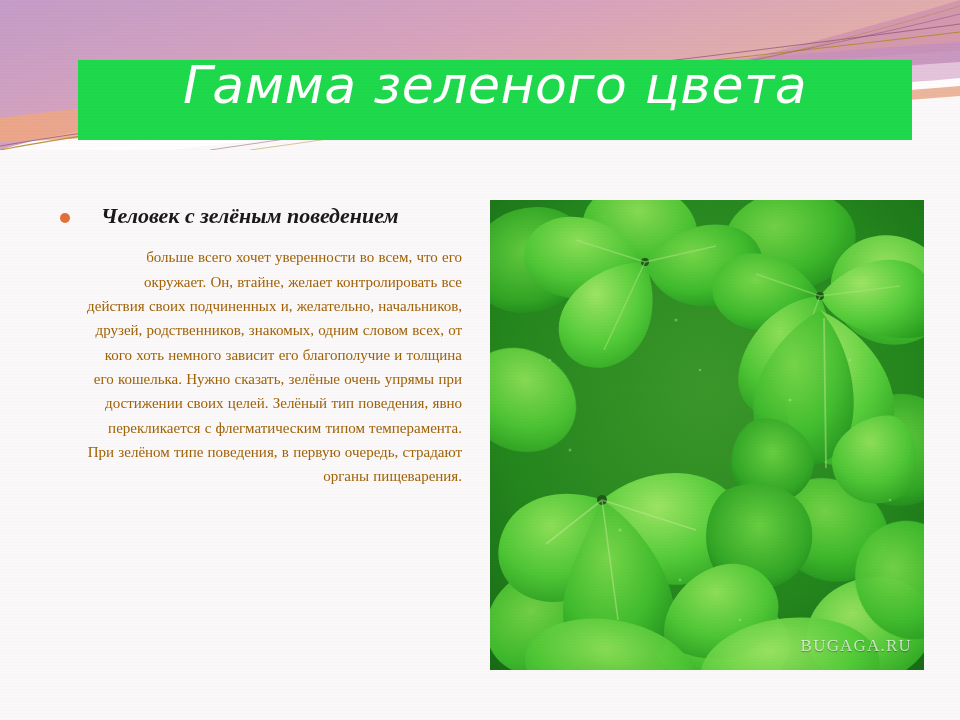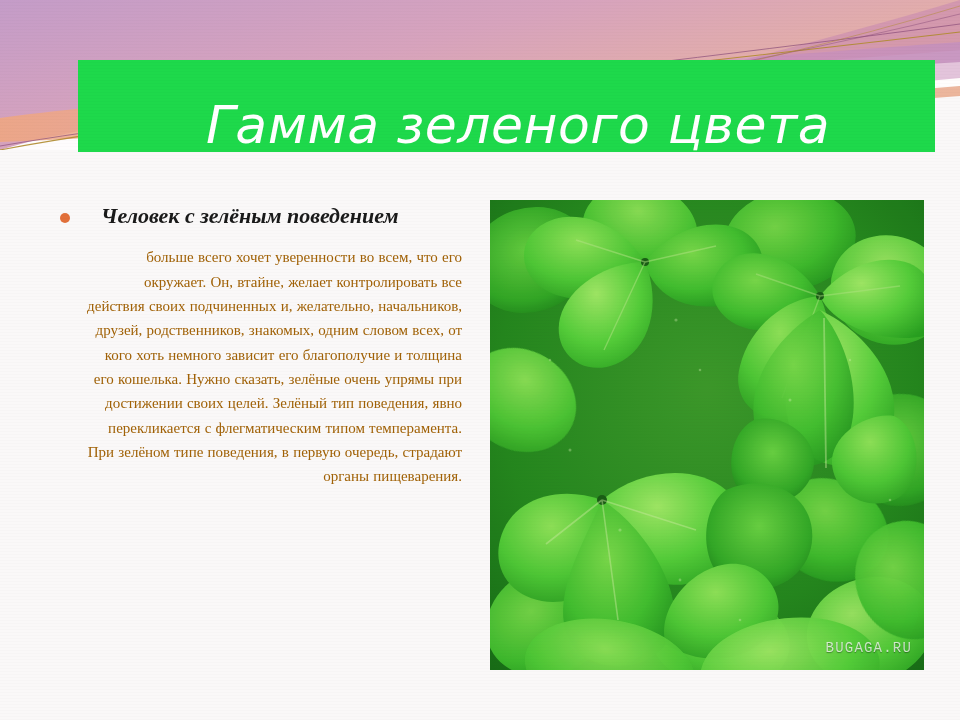--- a/index.html
+++ b/index.html
@@ -43,26 +43,25 @@
         rgba(255,255,255,0) 3px);
     opacity: 0.85;
   }
 
   
   .title-bar {
     position: absolute;
     left: 78px;
     top: 60px;
     width: 834px;
-    height: 92px;
+    height: 80px;
     background: #1ed94b;
     display: flex;
-    align-items: flex-end;
+    align-items: flex-start;
     justify-content: center;
-    padding-left: 23px;
   }
   .title-text {
     color: #ffffff;
     font-family: "DejaVu Sans", "Liberation Sans", sans-serif;
     font-style: italic;
     font-weight: 400;
     font-size: 52px;
     line-height: 1;
     letter-spacing: 0.5px;
     white-space: nowrap;
@@ -128,22 +127,22 @@
     overflow: hidden;
     background: #1d7f1d;
   }
   .photo svg { display: block; }
 
   .watermark {
     position: absolute;
     right: 12px;
     bottom: 14px;
     color: rgba(255,255,255,0.72);
-    font-family: Liberation Mono, monospace;
-    font-size: 14px;
+    font-family: Liberation Serif, serif;
+    font-size: 17px;
     letter-spacing: 1.2px;
     text-shadow: 0 1px 1px rgba(0,0,0,0.35);
     user-select: none;
   }
 </style>
 </head>
 <body>
 
 <div id="slide">
 

